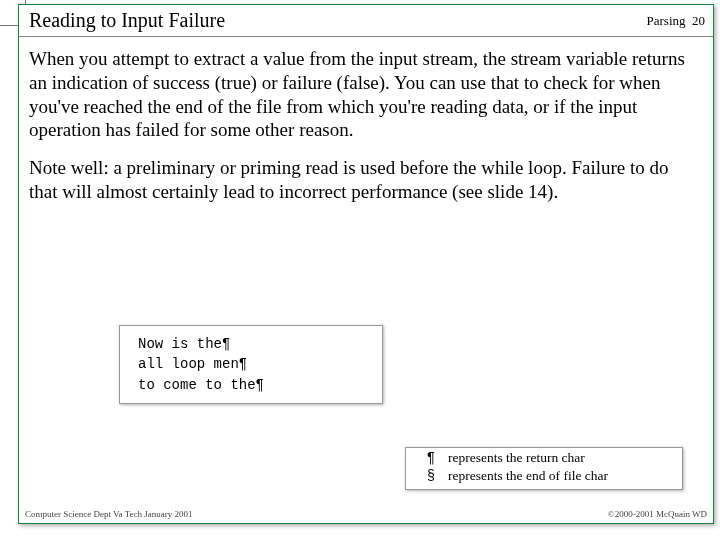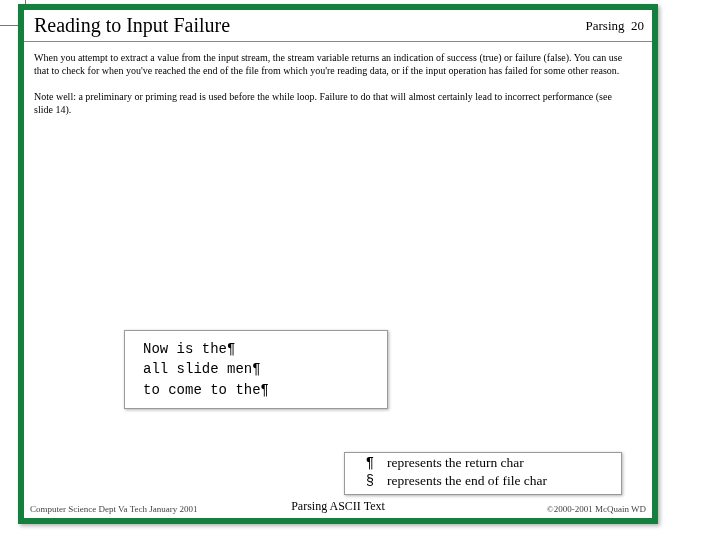--- a/index.html
+++ b/index.html
@@ -8,44 +8,44 @@
     height: 540px;
     font-family: "Times New Roman", Times, serif;
     background: #fff;
     position: relative;
     overflow: hidden;
   }
   .slide {
     position: absolute;
     left: 18px;
     top: 4px;
-    width: 640px;
+    width: 696px;
     height: 520px;
-    border: 6px solid #15803d;
+    border: 1px solid #15803d;
     box-shadow: 2px 2px 4px rgba(0,0,0,0.3);
     background: #fff;
   }
   .header {
     display: flex;
     align-items: center;
     justify-content: space-between;
     padding: 4px 8px 4px 10px;
     border-bottom: 1px solid #888;
   }
   .title {
     font-size: 20px;
     font-weight: normal;
   }
   .right-head {
     font-size: 13px;
     white-space: nowrap;
   }
   .content {
     padding: 10px 28px 0 10px;
-    font-size: 10px;
+    font-size: 19px;
     line-height: 1.25;
   }
   .content p { margin-bottom: 14px; }
   .code-box {
     position: absolute;
     left: 100px;
     top: 320px;
     width: 264px;
     padding: 8px 18px;
     border: 1px solid #999;
@@ -124,34 +124,33 @@
     </span>
   </div>
 
   <div class="content">
     <p>When you attempt to extract a value from the input stream, the stream variable returns an indication of success (true) or failure (false).  You can use that to check for when you've reached the end of the file from which you're reading data, or if the input operation has failed for some other reason.</p>
     <p>Note well:  a preliminary or priming read is used before the while loop.  Failure to do that will almost certainly lead to incorrect performance (see slide 14).</p>
   </div>
 
   <div class="code-box">
     <div class="pilcrow">Now is the¶</div>
-    <div class="pilcrow">all slide men¶</div>
+    <div class="pilcrow">all loop men¶</div>
     <div class="pilcrow">to come to the¶</div>
   </div>
 
   <div class="legend">
     <div class="legend-row">
       <span class="legend-sym">¶</span>
       <span>represents the return char</span>
     </div>
     <div class="legend-row">
       <span class="legend-sym">§</span>
       <span>represents the end of file char</span>
     </div>
   </div>
 
   <div class="footer">
     <span>Computer Science Dept Va Tech January 2001</span>
     <span>©2000-2001  McQuain WD</span>
   </div>
-  <div class="footer-center">Parsing ASCII Text</div>
 
 </div>
 
 </body></html>

